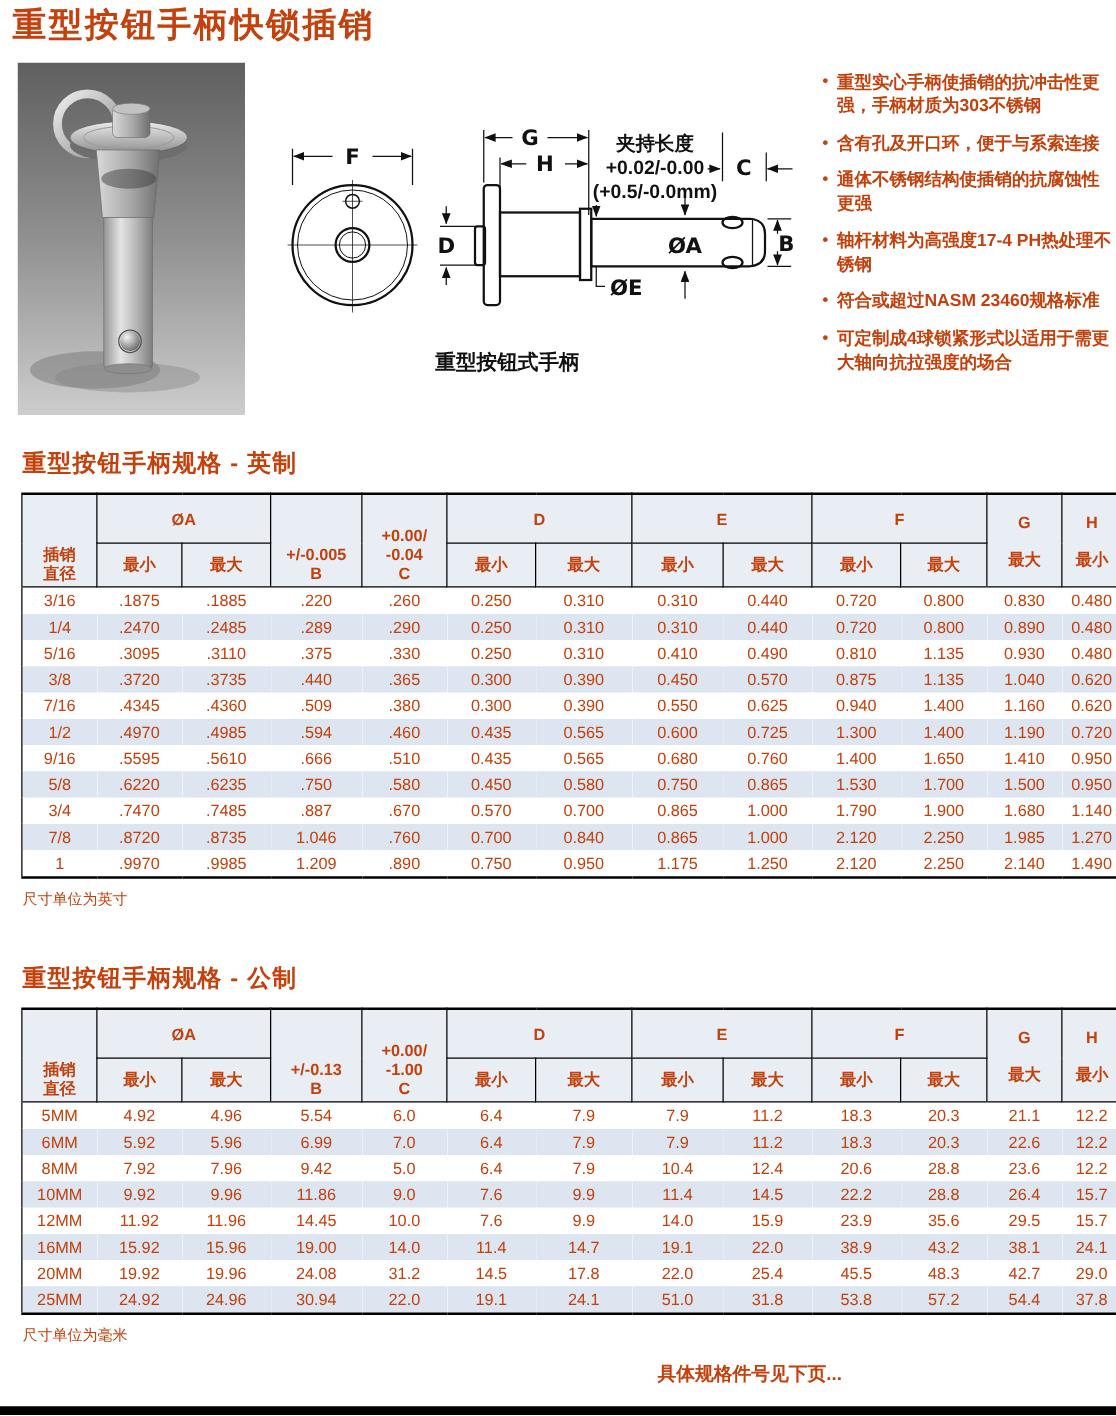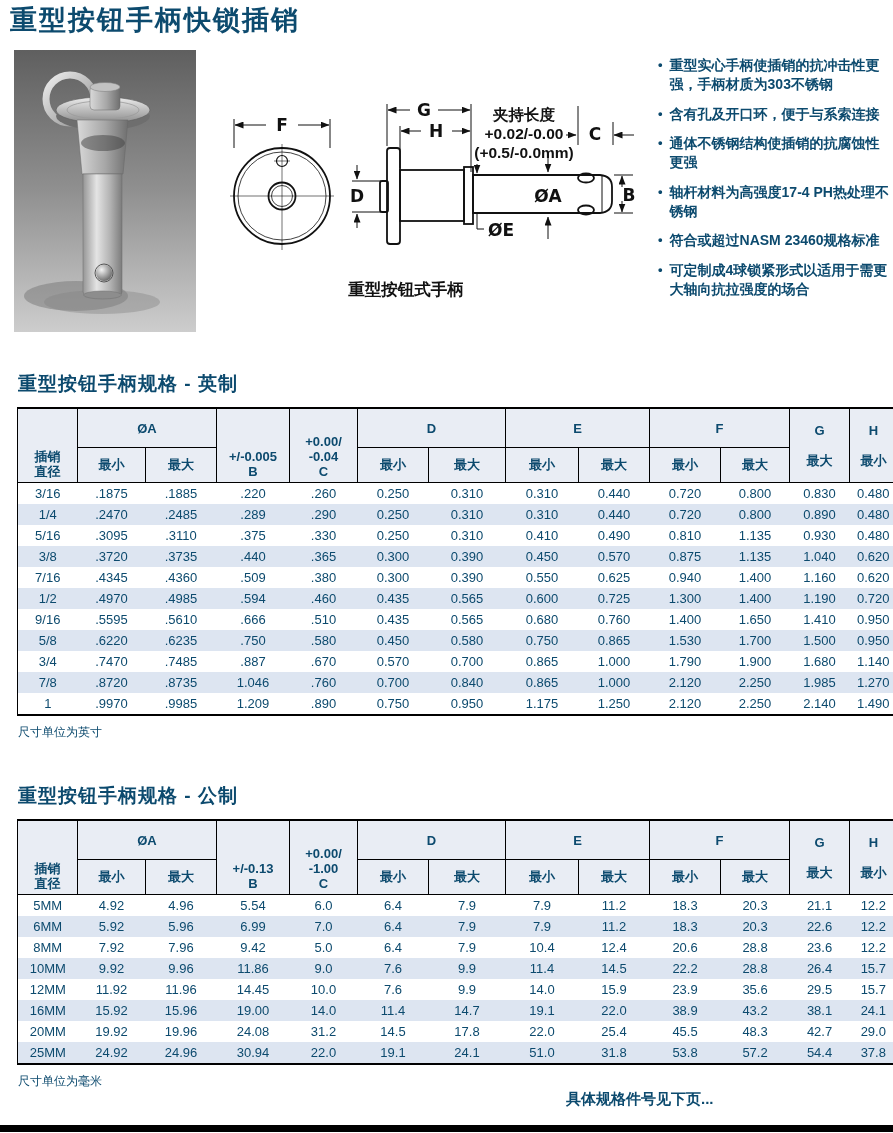--- a/index.html
+++ b/index.html
@@ -1,41 +1,41 @@
 <!DOCTYPE html>
 <html><head>
 <meta charset="utf-8">
 <style>
   html,body{margin:0;padding:0;background:#fff;}
   .page{position:relative;width:893px;height:1133px;background:#fff;overflow:hidden;
-        font-family:"Liberation Sans",sans-serif;color:#0c4a6e;}
+        font-family:"Liberation Sans",sans-serif;color:#c2410c;}
   h1.title{position:absolute;left:10px;top:2px;margin:0;font-size:27px;font-weight:bold;letter-spacing:2px;}
   .photo{position:absolute;left:14px;top:50px;width:182px;height:282px;}
   svg.diagram{position:absolute;left:200px;top:83px;width:480px;height:232px;}
   .bullets{position:absolute;left:656px;top:56px;width:237px;margin:0;padding:0;list-style:none;}
   .bullets li{display:flex;margin-bottom:10px;font-size:14px;font-weight:bold;line-height:1.38;}
   .bullets .dot{flex:0 0 auto;margin:0 7px 0 2px;font-size:13px;}
   section.spec{position:absolute;left:17px;width:861px;}
   #imperial{top:354px;}
   #metric{top:766px;}
-  h2.sec-title{font-size:19px;font-weight:bold;margin:17px 0 10px 1px;letter-spacing:1px;}
+  h2.sec-title{font-size:19px;font-weight:bold;margin:4px 0 10px 1px;letter-spacing:1px;}
   table.spec-table{border-collapse:collapse;table-layout:fixed;width:861px;font-size:13px;
         border-left:1px solid #000;border-right:1px solid #000;border-top:2px solid #000;border-bottom:2px solid #000;}
   thead th{background:#e9edf4;font-weight:bold;font-size:13px;padding:0;border-bottom:1px solid #000;text-align:center;}
   thead tr.r1 th{height:38px;}
   thead tr.r2 th{height:34px;}
   .br{border-right:1px solid #000;}
   .pre{white-space:pre-line;}
   th.vb{vertical-align:bottom;padding-bottom:3px;line-height:15px;}
   th.gh{vertical-align:middle;line-height:30px;}
   th.grp{vertical-align:middle;}
   tbody td{text-align:center;height:21px;padding:0;font-size:13px;white-space:nowrap;overflow:hidden;}
   tbody tr:nth-child(even){background:#dde5f1;}
   p.unit{margin:8px 0 0 1px;font-size:12px;}
-  .next-note{position:absolute;left:566px;top:1090px;margin:0;font-size:15px;font-weight:bold;}
+  .next-note{position:absolute;left:526px;top:1090px;margin:0;font-size:15px;font-weight:bold;}
   .bottom-bar{position:absolute;left:0;top:1125px;width:893px;height:7px;background:#000;}
   
   .dimtxt{font-family:"DejaVu Sans",sans-serif;font-size:17px;font-weight:bold;fill:#111;}
   .cntxt{font-family:"Liberation Sans",sans-serif;font-size:15.5px;font-weight:bold;fill:#111;}
   .cap{font-family:"Liberation Sans",sans-serif;font-size:16.5px;font-weight:bold;fill:#111;}
   .ln{stroke:#111;fill:none;}
 </style>
 </head>
 <body>
 

